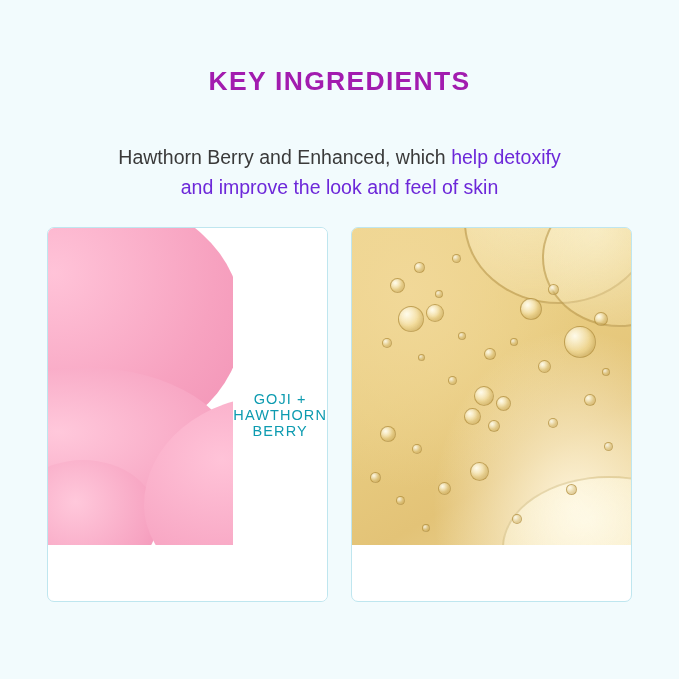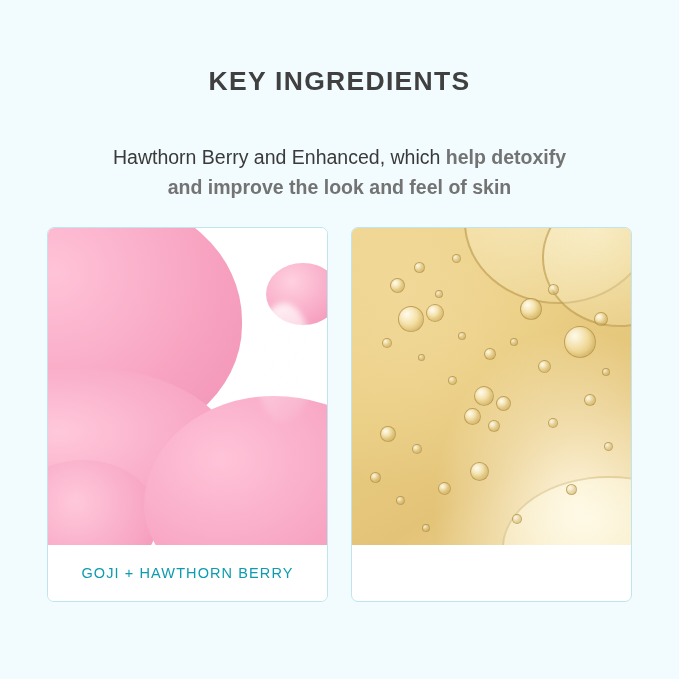--- a/index.html
+++ b/index.html
@@ -22,54 +22,53 @@
   }
   .headline {
     position: absolute;
     top: 66px;
     left: 0;
     width: 679px;
     text-align: center;
     font-size: 26.5px;
     font-weight: bold;
     letter-spacing: 1.3px;
-    color: #404040;
+    color: #a21caf;
   }
   .subhead {
     position: absolute;
     top: 112px;
     left: 78px;
     width: 523px;
     text-align: center;
     font-size: 19.5px;
     line-height: 30px;
     color: #3a3a3a;
     font-weight: 400;
   }
   .subhead .accent {
-    color: #737373;
-    font-weight: bold;
+    color: #6d28d9;
+    font-weight: normal;
   }
   .cards {
     position: absolute;
     top: 227px;
     left: 47px;
     width: 585px;
     display: flex;
     justify-content: space-between;
   }
   .card {
     width: 281px;
     height: 375px;
     border: 1px solid #bfe6ef;
     border-radius: 7px;
     background: #ffffff;
     overflow: hidden;
     display: flex;
-    flex-direction: column;
     box-sizing: border-box;
   }
   .card-image {
     position: relative;
     height: 317px;
     width: 100%;
     overflow: hidden;
   }
   .card-caption {
     flex: 1;

